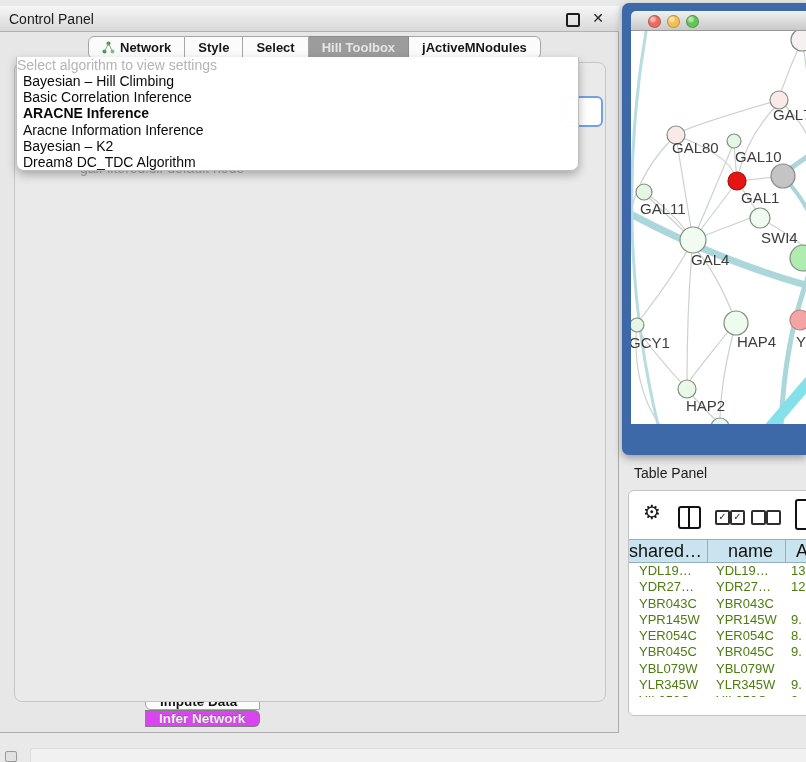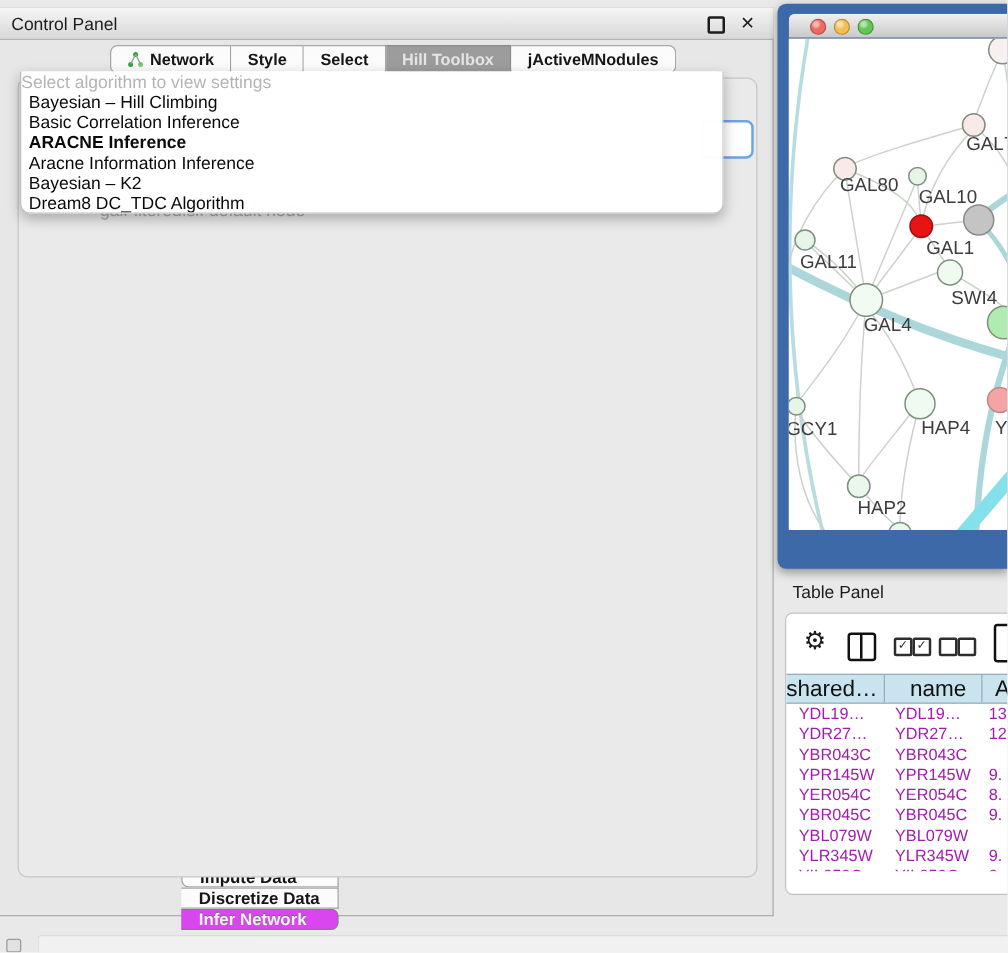--- a/index.html
+++ b/index.html
@@ -90,21 +90,21 @@
   .gear{position:absolute;left:14px;top:9px;font-size:20px;color:#1A1A1A;}
   .icon-cols{position:absolute;left:49px;top:15px;width:19px;height:19px;border:2.5px solid #111;border-radius:3px;}
   .icon-cols:after{content:"";position:absolute;left:7.5px;top:0;width:2.5px;height:19px;background:#111;}
   .cb{position:absolute;width:11px;height:11px;border:2px solid #2E2E2E;border-radius:2px;font-size:10px;line-height:10px;text-align:center;color:#2E2E2E;font-weight:bold;}
   .icon-page{position:absolute;left:166px;top:8px;width:20px;height:27px;border:2.5px solid #111;border-radius:3px;}
   .tp-table{position:absolute;left:0;top:48px;width:210px;}
   .tp-hrow{display:flex;height:24px;background:#C9E4EE;border-top:1px solid #93AFBA;border-bottom:1px solid #93AFBA;box-sizing:border-box;}
   .tp-hcell{box-sizing:border-box;border-right:1px solid #93AFBA;font-size:18px;color:#111;line-height:22px;}
   .tp-rows{position:absolute;left:0;top:24px;width:210px;height:134px;overflow:hidden;}
   .tp-row{display:flex;height:16.3px;}
-  .tp-cell{box-sizing:border-box;font-size:13px;color:#a21caf;line-height:16.3px;white-space:nowrap;}
+  .tp-cell{box-sizing:border-box;font-size:13px;color:#4d7c0f;line-height:16.3px;white-space:nowrap;}
   .c1{width:79px;}.c2{width:78px;}.c3{width:53px;}
 
   .corner-icon{left:5px;top:751px;width:12px;height:11px;background:#E2E2E2;border:1.5px solid #9A9A9A;border-radius:2px;box-sizing:border-box;}
   .bottom-strip{left:30px;top:748px;width:776px;height:14px;background:#F1F1F1;border:1px solid #DCDCDC;border-right:none;border-bottom:none;border-radius:3px 0 0 0;}
 </style>
 </head>
 <body>
 
 <div class="screen">
 
@@ -233,21 +233,20 @@
     </div>
 
   <div class="abs hscroll">
       <div class="thumb"></div>
     </div>
 
   <div class="abs apply-btn">Apply</div>
 
   <div class="abs bottom-tabs">
       <div class="bseg">Impute Data</div>
-      <div class="bseg">Discretize Data</div>
       <div class="bseg selected">Infer Network</div>
     </div>
 
   <div class="abs netframe"></div>
   <div class="abs net-titlebar" id="net-titlebar">
       <div class="tl" style="left: 17px; background: radial-gradient(circle at 35% 30%, rgba(255, 255, 255, 0.533) 0px, rgba(255, 255, 255, 0.533) 15%, transparent 40%), rgb(237, 106, 95); border: 1px solid rgba(0, 0, 0, 0.25);"></div>
       <div class="tl" style="left: 36px; background: radial-gradient(circle at 35% 30%, rgba(255, 255, 255, 0.533) 0px, rgba(255, 255, 255, 0.533) 15%, transparent 40%), rgb(245, 191, 79); border: 1px solid rgba(0, 0, 0, 0.25);"></div>
       <div class="tl" style="left: 55px; background: radial-gradient(circle at 35% 30%, rgba(255, 255, 255, 0.533) 0px, rgba(255, 255, 255, 0.533) 15%, transparent 40%), rgb(98, 197, 84); border: 1px solid rgba(0, 0, 0, 0.25);"></div>
     </div>
   <div class="abs net-canvas">

